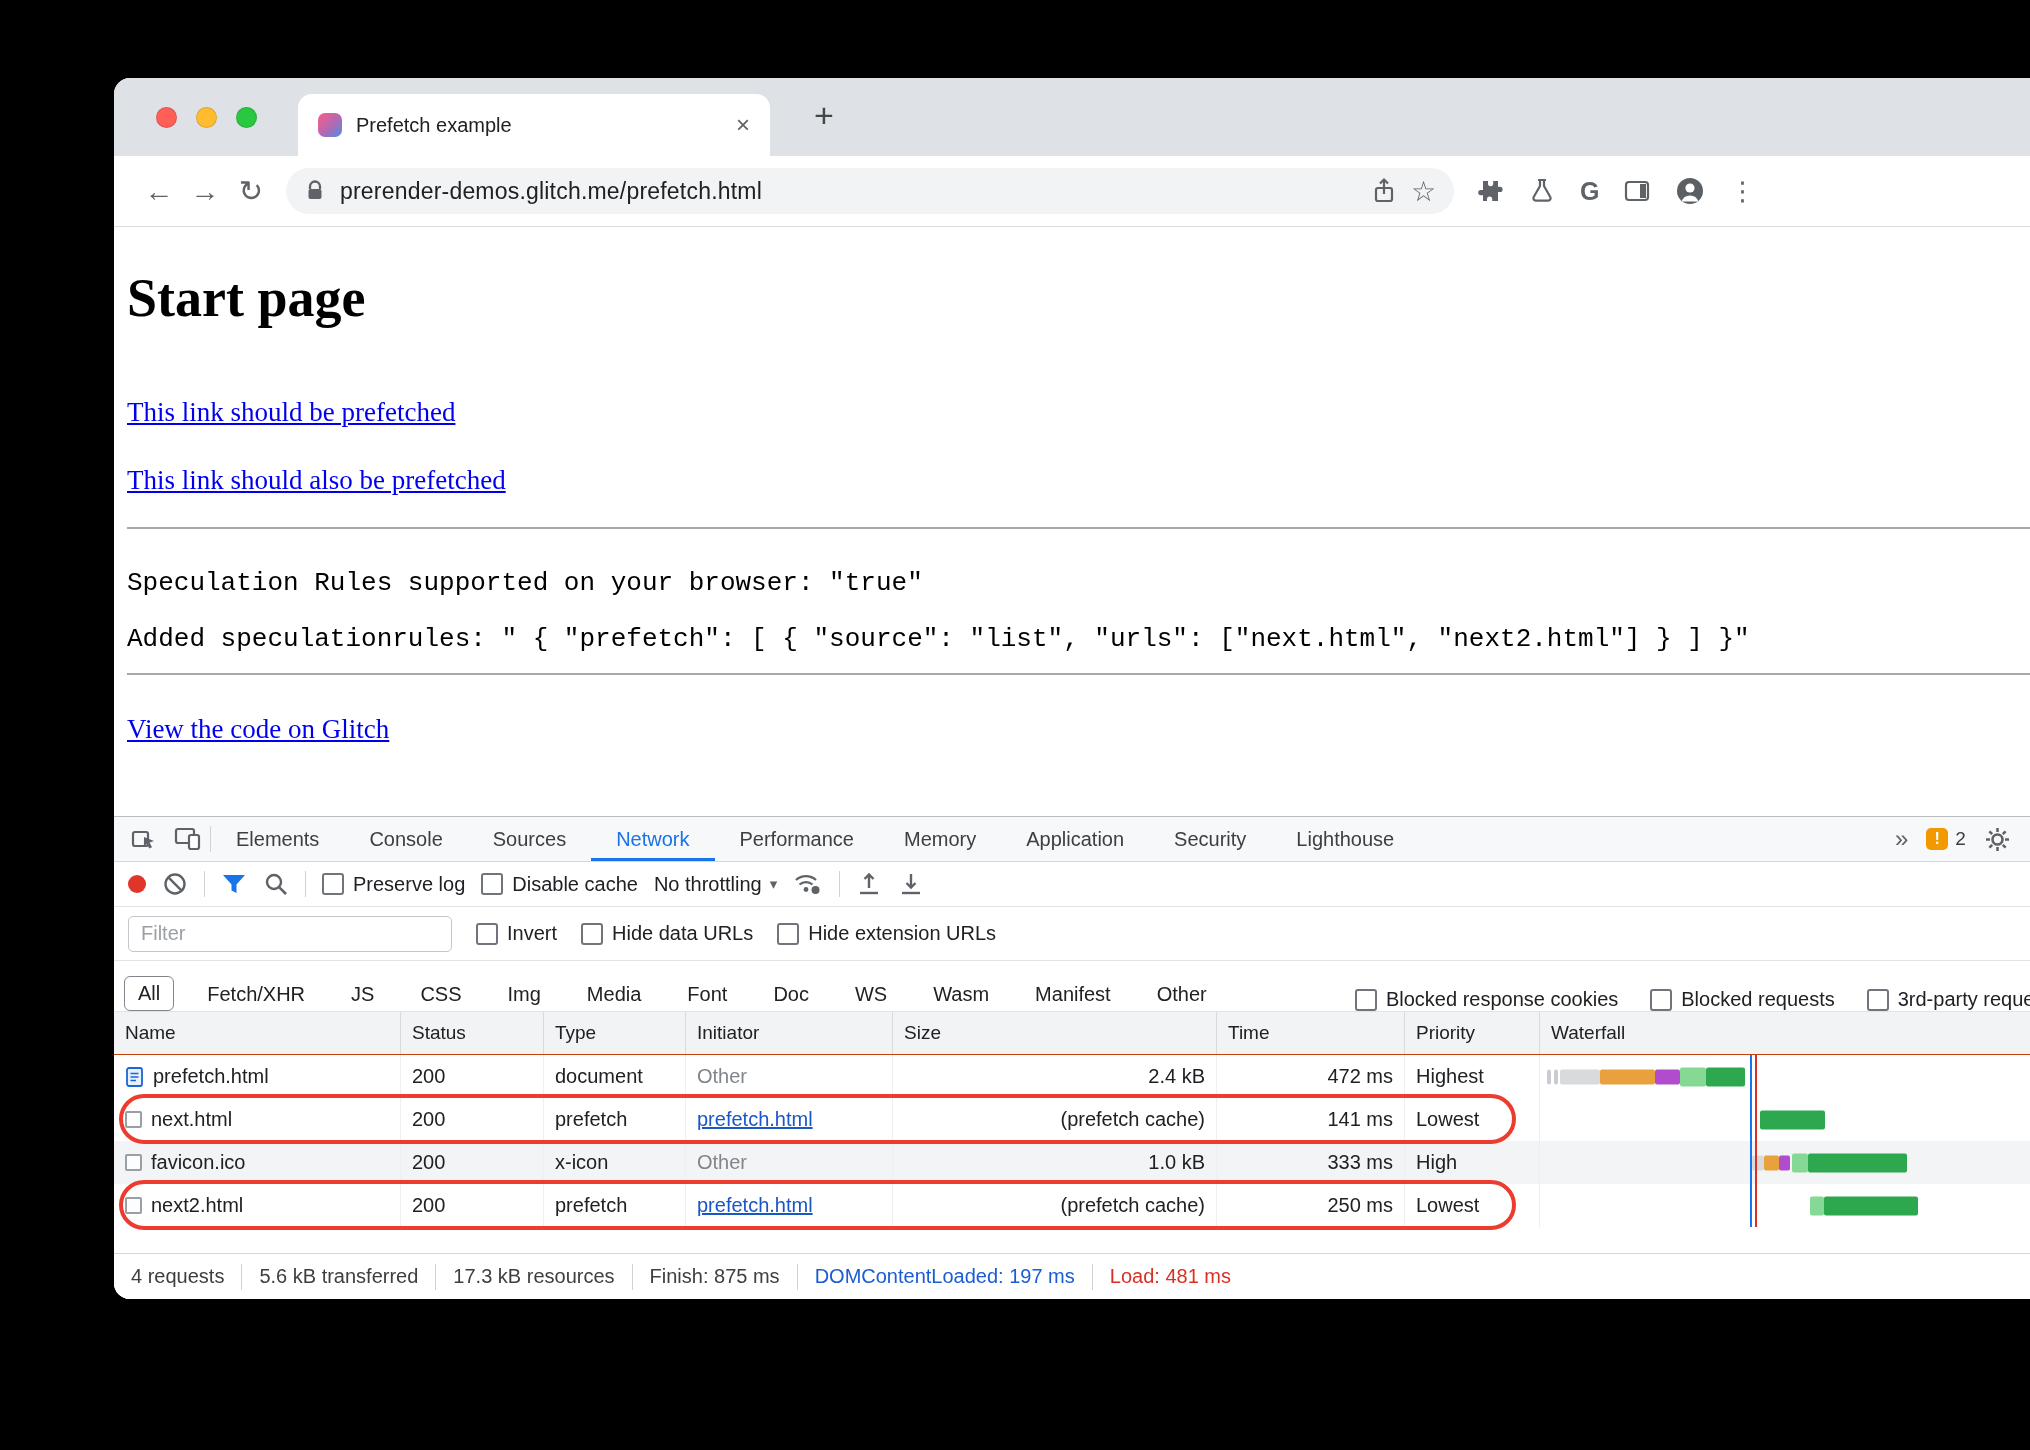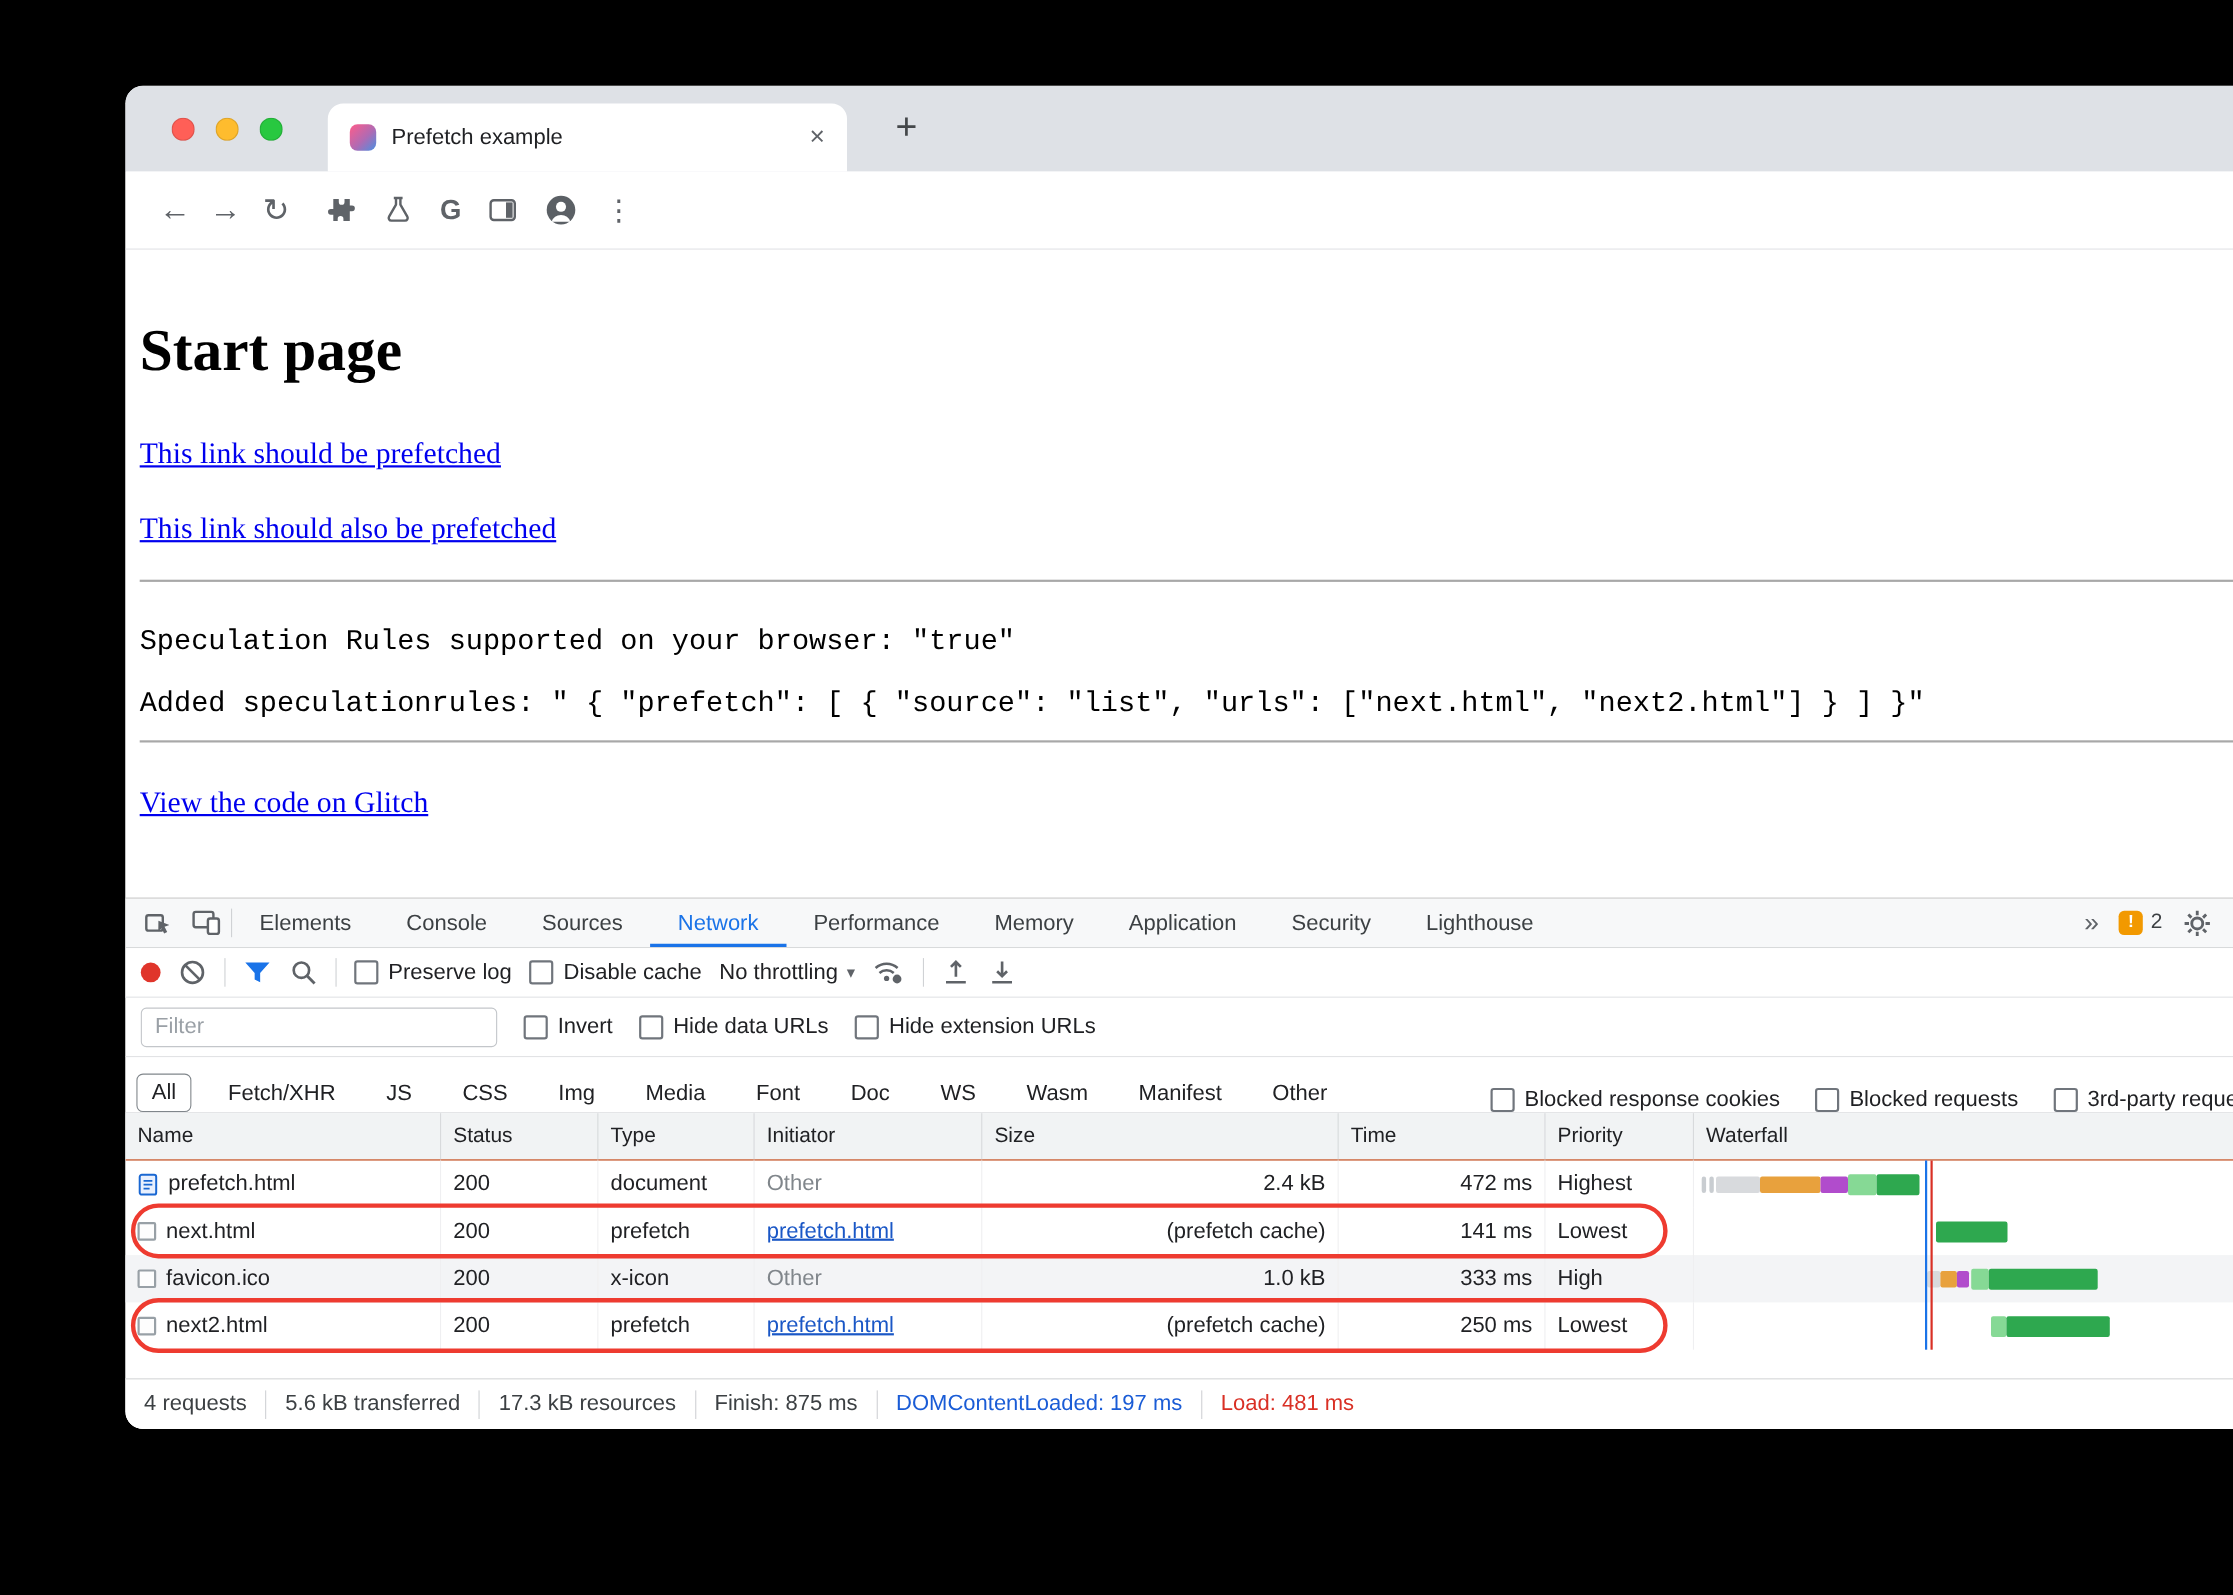--- a/index.html
+++ b/index.html
@@ -31,21 +31,21 @@
              display:flex; align-items:center; padding:0 18px; gap:14px; flex:none; }
   .url { font-size:23px; color:#202124; letter-spacing:.2px; flex:1; white-space:nowrap; }
   .ob-icon { flex:none; display:flex; align-items:center; }
   .star { font-size:28px; color:#5f6368; }
   .right-icons { display:flex; align-items:center; gap:24px; margin-left:20px; }
   .gbtn { font-size:25px; font-weight:bold; color:#5f6368; }
   .kebab { font-size:26px; color:#5f6368; }
 
   
   .page { position:relative; height:589px; background:#fff; font-family:"Liberation Serif", serif; }
-  .page h1 { position:absolute; left:13px; top:60px; font-size:54px; font-weight:bold; color:#000; }
+  .page h1 { position:absolute; left:13px; top:40px; font-size:54px; font-weight:bold; color:#000; }
   .plink { position:absolute; left:13px; font-size:27px; color:#0000ee; text-decoration:underline; }
   .link1{top:170px}.link2{top:238px}.link3{top:487px}
   .phr { position:absolute; left:13px; right:13px; border-top:2px solid #a8a8a8; }
   .hr1{top:300px}.hr2{top:446px}
   .mono { position:absolute; left:13px; font-family:"Liberation Mono", monospace; font-size:26px; color:#000; white-space:pre; }
   .mono1{top:341px}.mono2{top:397px}
 
   
   .devtools { position:absolute; left:0; right:0; top:738px; bottom:0; background:#fff;
               border-top:1px solid #bdbdbd; color:#202124; font-size:20px; }
@@ -137,20 +137,36 @@
           <path d="M4 8l7 7 7-7" fill="none" stroke="#5f6368" stroke-width="2.4" stroke-linecap="round"></path>
         </svg>
     </span>
   </div>
 
   <div class="navbar">
     <span class="navbtn">←</span>
     <span class="navbtn">→</span>
     <span class="navbtn">↻</span>
 
+    <div class="omnibox">
+      <span class="ob-icon">
+        <svg width="22" height="24" viewBox="0 0 22 24">
+            <path d="M6 10V7.5a5 5 0 0 1 10 0V10" fill="none" stroke="#5f6368" stroke-width="2.3"></path>
+            <rect x="4.5" y="10" width="13" height="10" rx="2" fill="#5f6368"></rect>
+          </svg>
+      </span>
+      <span class="url">prerender-demos.glitch.me/prefetch.html</span>
+      <span class="ob-icon">
+        <svg width="26" height="28" viewBox="0 0 26 28">
+            <rect x="5" y="11" width="16" height="13" rx="2" fill="none" stroke="#5f6368" stroke-width="2.2"></rect>
+            <path d="M13 17V3M9 6.5L13 2.5l4 4" fill="none" stroke="#5f6368" stroke-width="2.2"></path>
+          </svg>
+      </span>
+      <span class="ob-icon star">☆</span>
+    </div>
 
     <div class="right-icons">
       <span>
         <svg width="30" height="30" viewBox="0 0 30 30">
             <path d="M9 5h5v2.6a2.6 2.6 0 1 0 5.2 0V5H24v5.8h2a2.6 2.6 0 1 1 0 5.2h-2V25h-5.8v-2a2.6 2.6 0 1 0-5.2 0v2H9v-5.8H6.8a2.6 2.6 0 1 1 0-5.2H9z" fill="#5f6368"></path>
           </svg>
       </span>
       <span>
         <svg width="28" height="28" viewBox="0 0 28 28">
             <path d="M10 3h8M12 3v6l-6.3 11a2.4 2.4 0 0 0 2.1 3.6h12.4a2.4 2.4 0 0 0 2.1-3.6L16 9V3" fill="none" stroke="#5f6368" stroke-width="2.2" stroke-linejoin="round"></path>

